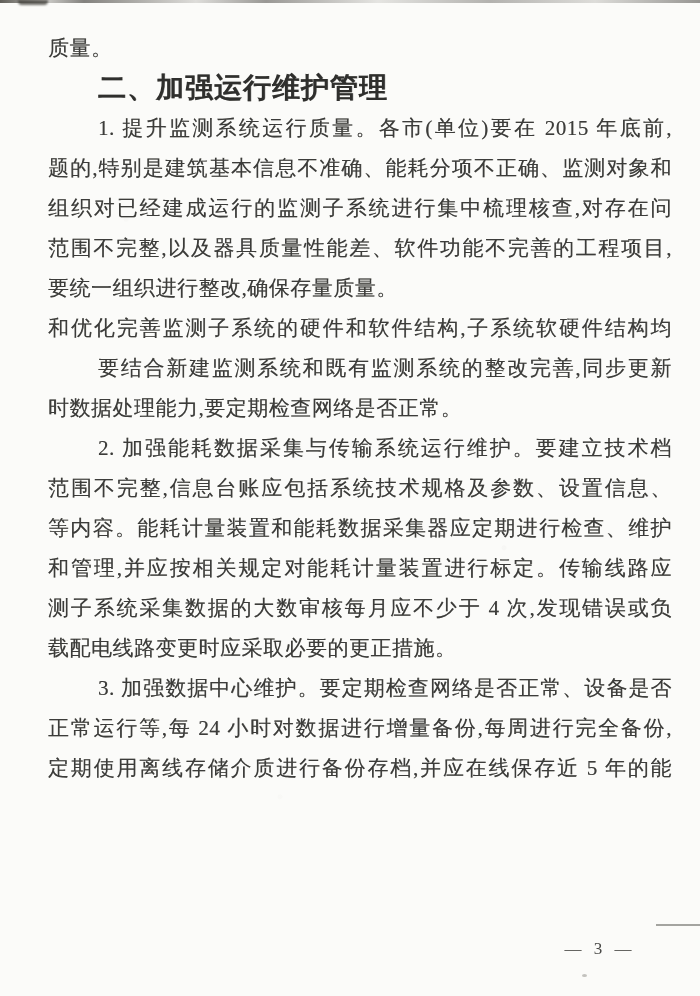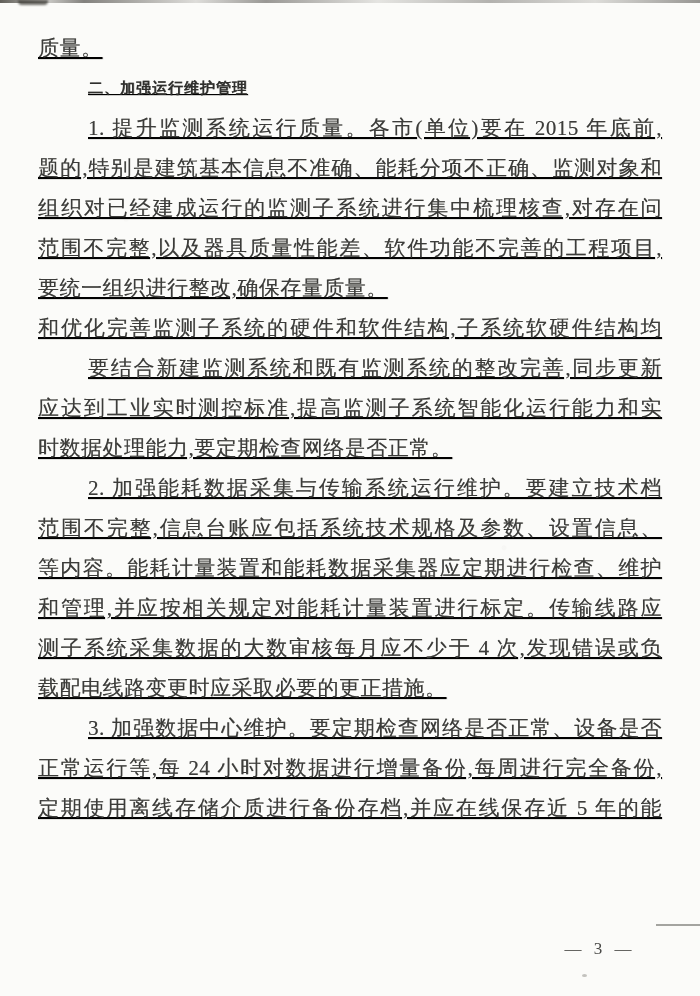--- a/index.html
+++ b/index.html
@@ -54,24 +54,23 @@
   .scan-speck {
     position: absolute;
     top: 974px; left: 582px;
     width: 5px; height: 3px;
     background: rgba(140,138,132,0.5);
     border-radius: 50%;
     filter: blur(0.5px);
   }
   .content {
     position: absolute;
-    left: 38px;
+    left: 48px;
     top: 28px;
     width: 624px;
-    text-decoration: underline;
   }
   .line {
     height: 40px;
     line-height: 40px;
     font-size: 21px;
     color: #3c3c3a;
     letter-spacing: 0.5px;
     text-shadow: 0.3px 0.3px 0.4px rgba(72,72,68,0.55);
     white-space: nowrap;
     text-align: left;
@@ -80,21 +79,21 @@
     white-space: normal;
     text-align: justify;
     text-align-last: justify;
   }
   .line.indent {
     padding-left: 50px;
   }
   .line.heading {
     font-family: "Liberation Sans", "DejaVu Sans", sans-serif;
     font-weight: bold;
-    font-size: 15px;
+    font-size: 28px;
     color: #2f2f2d;
     letter-spacing: 1px;
     text-shadow: 0.4px 0.4px 0.5px rgba(60,60,56,0.6);
   }
   .page-number {
     position: absolute;
     top: 936px;
     left: 552px;
     width: 96px;
     height: 26px;
@@ -115,21 +114,20 @@
   <div class="content">
       <div class="line">质量。</div>
       <div class="line heading indent">二、加强运行维护管理</div>
       <div class="line indent justify">1. 提升监测系统运行质量。各市(单位)要在 2015 年底前,</div>
       <div class="line justify">题的,特别是建筑基本信息不准确、能耗分项不正确、监测对象和</div>
       <div class="line justify">组织对已经建成运行的监测子系统进行集中梳理核查,对存在问</div>
       <div class="line justify">范围不完整,以及器具质量性能差、软件功能不完善的工程项目,</div>
       <div class="line">要统一组织进行整改,确保存量质量。</div>
       <div class="line justify">和优化完善监测子系统的硬件和软件结构,子系统软硬件结构均</div>
       <div class="line indent justify">要结合新建监测系统和既有监测系统的整改完善,同步更新</div>
-      <div class="line justify">应达到工业实时测控标准,提高监测子系统智能化运行能力和实</div>
       <div class="line">时数据处理能力,要定期检查网络是否正常。</div>
       <div class="line indent justify">2. 加强能耗数据采集与传输系统运行维护。要建立技术档</div>
       <div class="line justify">范围不完整,信息台账应包括系统技术规格及参数、设置信息、</div>
       <div class="line justify">等内容。能耗计量装置和能耗数据采集器应定期进行检查、维护</div>
       <div class="line justify">和管理,并应按相关规定对能耗计量装置进行标定。传输线路应</div>
       <div class="line justify">测子系统采集数据的大数审核每月应不少于 4 次,发现错误或负</div>
       <div class="line">载配电线路变更时应采取必要的更正措施。</div>
       <div class="line indent justify">3. 加强数据中心维护。要定期检查网络是否正常、设备是否</div>
       <div class="line justify">正常运行等,每 24 小时对数据进行增量备份,每周进行完全备份,</div>
       <div class="line justify">定期使用离线存储介质进行备份存档,并应在线保存近 5 年的能</div>

